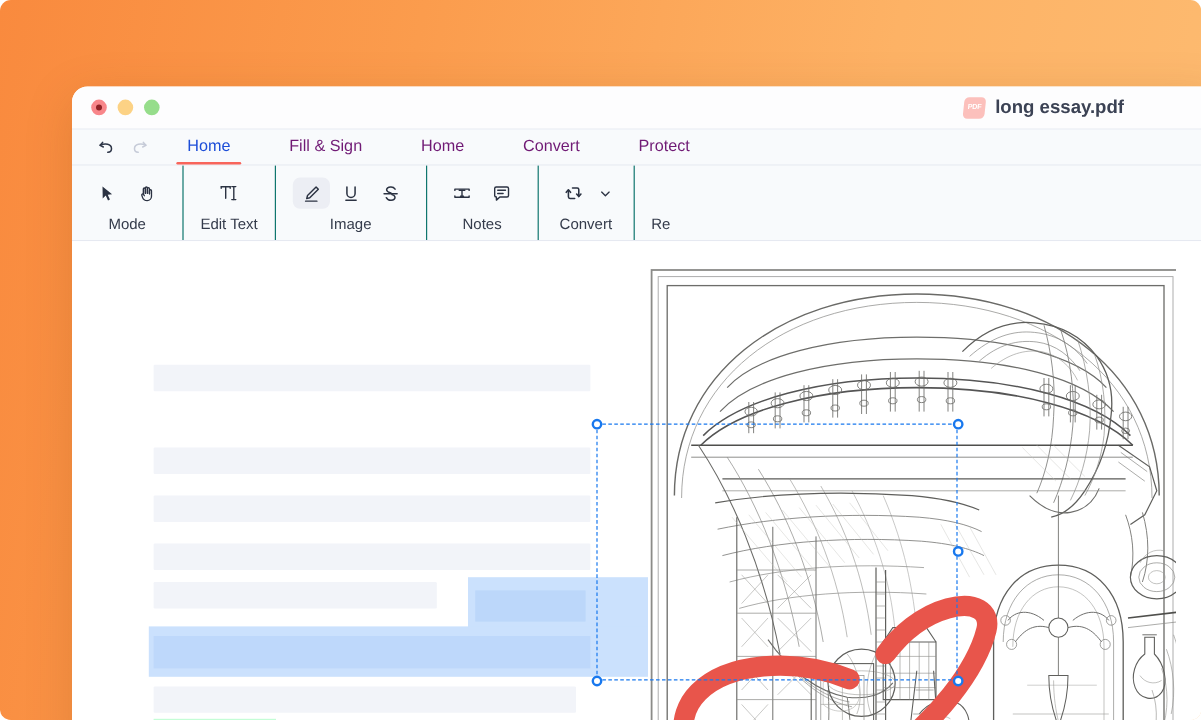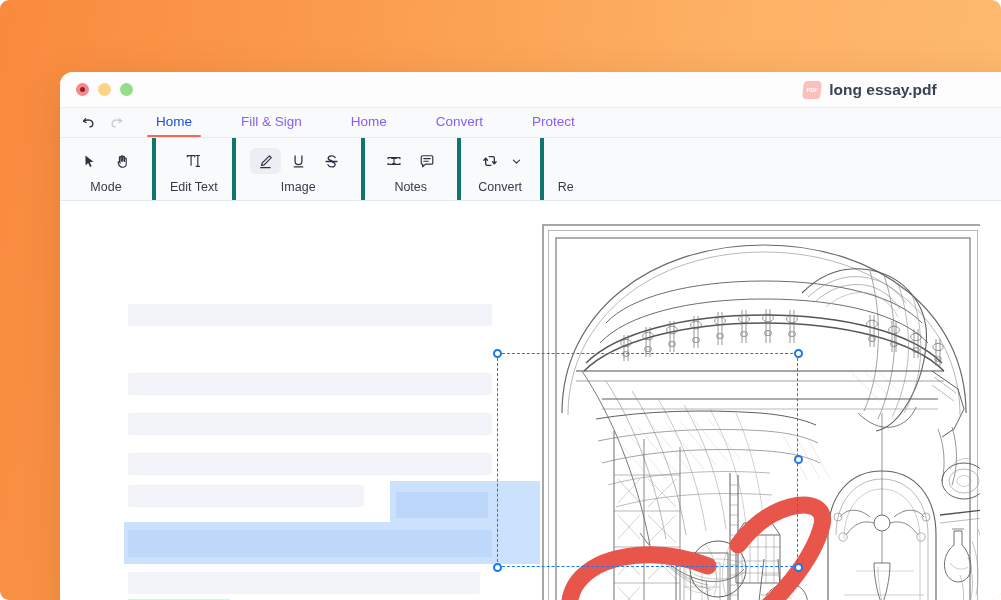--- a/index.html
+++ b/index.html
@@ -75,21 +75,21 @@
   }
   .histbtn {
     width: 28px; height: 24px;
     display: flex; align-items: center; justify-content: center;
     color: #2e3648;
   }
   .histbtn.disabled { color: #c6cbd8; }
   .tabs { display: flex; align-items: center; margin-left: 26px; }
   .tab {
     position: relative;
-    font-size: 13.5px; color: #8b5cf6;
+    font-size: 13.5px; color: #701a75;
     padding: 4px 0 6px 0;
     margin-right: 49px;
     white-space: nowrap;
   }
   .tab.active { color: #1d4ed8; }
   .tab.active::after {
     content: ""; position: absolute;
     left: -9px; right: -9px; bottom: -2px; height: 2.5px;
     background: #f8655b; border-radius: 2px;
   }
@@ -97,21 +97,21 @@
   
   .ribbon {
     height: 63px;
     background: #f8fafc;
     border-bottom: 1px solid #e6e9f1;
     display: flex; align-items: stretch;
   }
   .group {
     display: flex; flex-direction: column;
     align-items: center; justify-content: center;
-    border-right: 4px solid #0f766e;
+    border-right: 1px solid #0f766e;
     padding: 0 14px;
     position: relative;
   }
   .group .icons {
     display: flex; align-items: center; gap: 2px;
     height: 29px; margin-top: 2px;
   }
   .ic {
     width: 31px; height: 26px;
     display: flex; align-items: center; justify-content: center;

